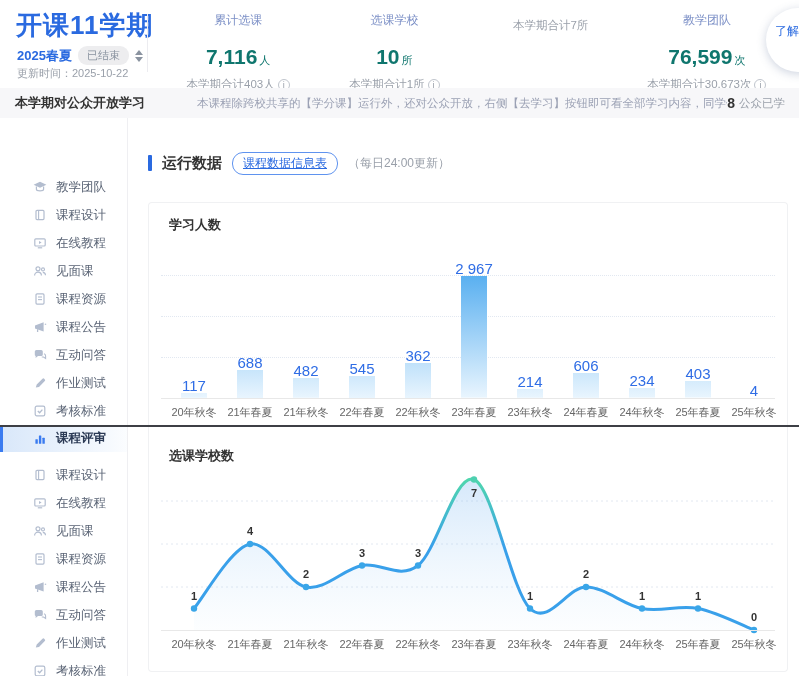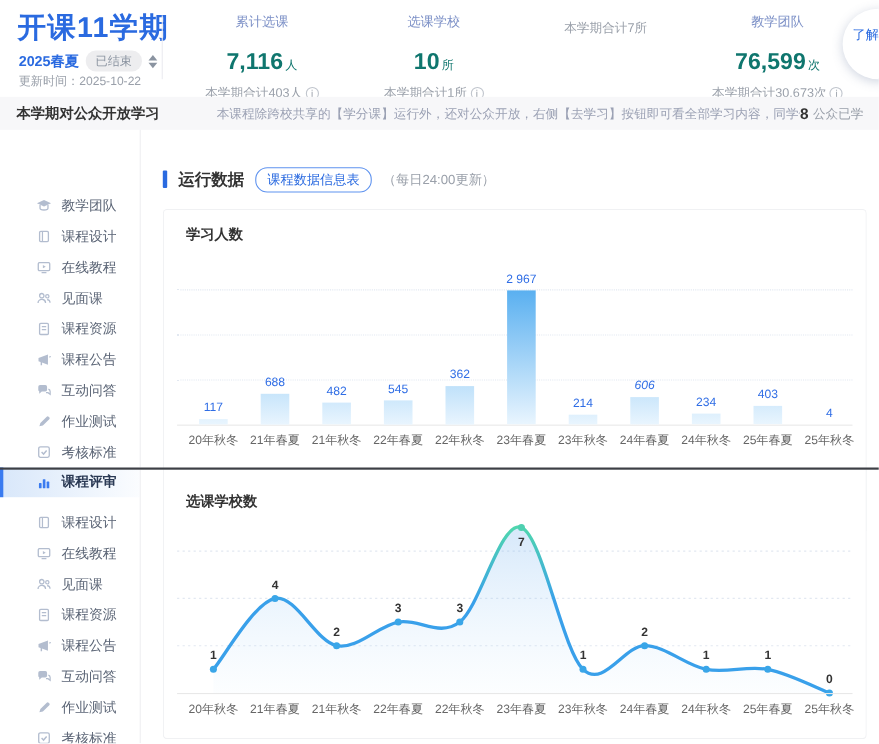--- a/index.html
+++ b/index.html
@@ -41,32 +41,32 @@
   .sb-item .ic { width:14px; height:14px; color:#b3bdcf; flex:0 0 14px; }
   .sb-item .ic svg { display:block; }
   .sb-item.active { background:linear-gradient(90deg,#d8e7fa, rgba(238,245,253,.25)); color:#2b3a55; font-weight:bold; }
   .sb-item.active .ic { color:#3a7bf0; }
   .sb-item.active::before { content:""; position:absolute; left:0; top:0; bottom:0; width:3px; background:#3a7bf0; }
 
   
   .sec-title-row { position:absolute; left:148px; top:152px; height:22px; display:flex; align-items:center; gap:10px; }
   .sec-bar { width:4px; height:16px; background:#2a6ae0; border-radius:1px; }
   .sec-title { font-size:15px; font-weight:bold; color:#333; }
-  .pill-link { font-size:12px; color:#2a6ae0; border:1px solid #5f93ef; border-radius:11px; padding:2px 10px; cursor:pointer; background:#fff; }
+  .pill-link { font-size:12px; color:#2a6ae0; border:1px solid #5f93ef; border-radius:11px; padding:2px 10px; cursor:pointer; background:#fff;text-decoration:underline; }
   .sec-note { font-size:12px; color:#9aa0aa; }
 
   .card { position:absolute; left:148px; width:640px; background:#fff; border:1px solid #f0f1f3; }
-  .card1 { top:190px; height:293px; border-bottom:none; border-radius:4px 4px 0 0; }
+  .card1 { top:202px; height:293px; border-bottom:none; border-radius:4px 4px 0 0; }
   .card2 { top:427px; height:245px; border-top:none; border-radius:0 0 4px 4px; }
   .chart-title { position:absolute; font-size:13px; font-weight:bold; color:#333; }
 
   .gridline { position:absolute; left:12px; width:614px; height:0; border-top:1px dotted #e2e8f1; }
   .axis-line { position:absolute; left:12px; width:614px; height:1px; background:#e8e8e8; }
   .bar { position:absolute; width:26px; background:linear-gradient(to bottom,#58aff0,#e9f5fe); background-size:100% 123px; background-position:bottom; cursor:pointer; }
-  .bar-val { position:absolute; width:56px; text-align:center; font-size:11px; color:#2f6de5; }
+  .bar-val { position:absolute; width:56px; text-align:center; font-size:15px; color:#2f6de5; }
   .tick { position:absolute; width:56px; text-align:center; font-size:11px; color:#666; }
 
   .seam { position:absolute; left:0; top:425px; width:799px; height:2px; background:#3d3f45; z-index:4; }
 </style>
 </head>
 <body>
 
 <div class="page">
 
   <div class="header">
@@ -328,21 +328,21 @@
         <div class="bar" style="left: 256px; top: 159.904px; height: 35.096px;"></div>
         <div class="bar-val" style="left: 241px; top: 143.904px; color: rgb(47, 109, 229);">362</div>
         <div class="tick" style="left: 241px; top: 202px;">22年秋冬</div>
         <div class="bar" style="left: 312px; top: 73.353px; height: 121.647px;"></div>
         <div class="bar-val" style="left: 297px; top: 57.353px; color: rgb(47, 109, 229);">2 967</div>
         <div class="tick" style="left: 297px; top: 202px;">23年春夏</div>
         <div class="bar" style="left: 368px; top: 186.226px; height: 8.774px;"></div>
         <div class="bar-val" style="left: 353px; top: 170.226px; color: rgb(47, 109, 229);">214</div>
         <div class="tick" style="left: 353px; top: 202px;">23年秋冬</div>
         <div class="bar" style="left: 424px; top: 170.154px; height: 24.846px;"></div>
-        <div class="bar-val" style="left: 409px; top: 154.154px; color: rgb(47, 109, 229); font-style: italic;">606</div>
+        <div class="bar-val" style="left: 409px; top: 154.154px; color: rgb(47, 109, 229);">606</div>
         <div class="tick" style="left: 409px; top: 202px;">24年春夏</div>
         <div class="bar" style="left: 480px; top: 185.406px; height: 9.594px;"></div>
         <div class="bar-val" style="left: 465px; top: 169.406px; color: rgb(47, 109, 229);">234</div>
         <div class="tick" style="left: 465px; top: 202px;">24年秋冬</div>
         <div class="bar" style="left: 536px; top: 178.477px; height: 16.523px;"></div>
         <div class="bar-val" style="left: 521px; top: 162.477px; color: rgb(47, 109, 229);">403</div>
         <div class="tick" style="left: 521px; top: 202px;">25年春夏</div>
         <div class="bar" style="left: 592px; top: 194.836px; height: 0.164px;"></div>
         <div class="bar-val" style="left: 577px; top: 178.836px; color: rgb(47, 109, 229);">4</div>
         <div class="tick" style="left: 577px; top: 202px;">25年秋冬</div>

